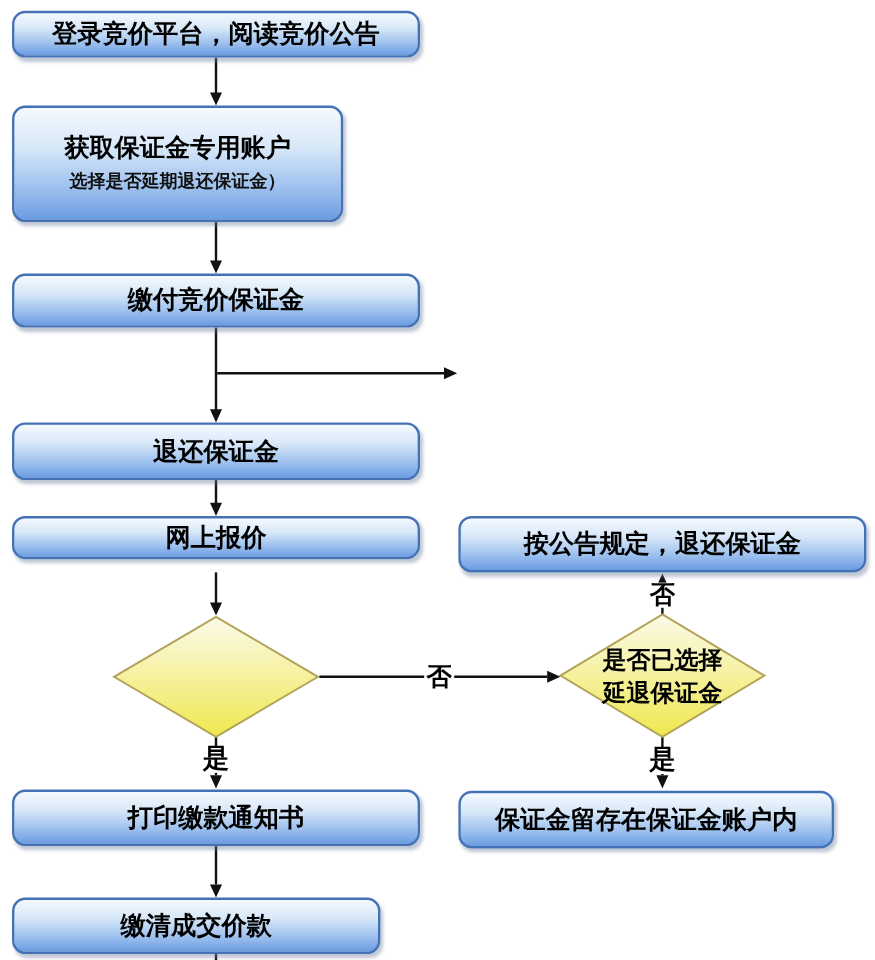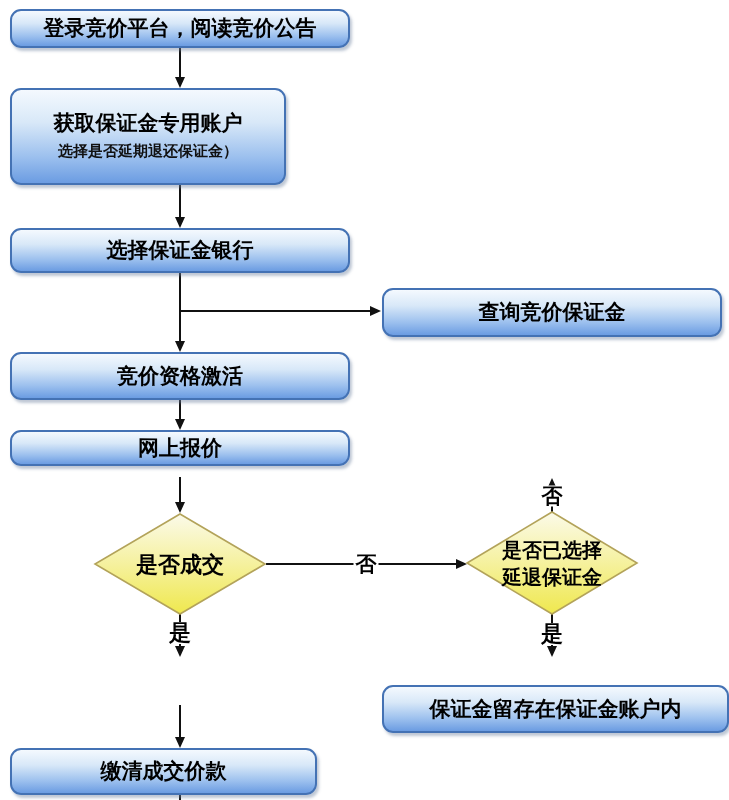--- a/index.html
+++ b/index.html
@@ -110,46 +110,48 @@
   <div class="box" style="left:10px;top:9px;width:340px;height:39px;">
     <span>登录竞价平台，阅读竞价公告</span>
   </div>
 
   <div class="box" style="left:10px;top:88px;width:276px;height:97px;">
     <span class="title">获取保证金专用账户</span>
     <span class="sub">选择是否延期退还保证金）</span>
   </div>
 
   <div class="box" style="left:10px;top:228px;width:340px;height:45px;">
-    <span>选择保证金银行</span>
+    <span>缴付竞价保证金</span>
   </div>
 
   <div class="box" style="left:10px;top:352px;width:340px;height:48px;">
-    <span>竞价资格激活</span>
+    <span>退还保证金</span>
   </div>
 
   <div class="box" style="left:10px;top:430px;width:340px;height:36px;">
     <span>网上报价</span>
   </div>
 
+  <div class="box" style="left:10px;top:658px;width:340px;height:47px;">
+    <span>打印缴款通知书</span>
+  </div>
 
   <div class="box" style="left:10px;top:748px;width:307px;height:47px;">
     <span>缴清成交价款</span>
   </div>
 
-  <div class="box" style="left:382px;top:288px;width:340px;height:49px;">
-    <span>查询竞价保证金</span>
+
+  <div class="box" style="left:382px;top:430px;width:340px;height:47px;">
+    <span>按公告规定，退还保证金</span>
   </div>
 
-
-  <div class="box" style="left:382px;top:685px;width:347px;height:48px;">
+  <div class="box" style="left:382px;top:659px;width:313px;height:48px;">
     <span>保证金留存在保证金账户内</span>
   </div>
 
-  <div class="dtext" style="left:95px;top:550px;width:170px;font-size:22px;">是否成交</div>
 
   <div class="dtext" style="left:467px;top:537px;width:170px;font-size:20px;line-height:27px;">
     <div>是否已选择</div>
     <div>延退保证金</div>
   </div>
 
   <div class="edge-label" style="left:180px;top:633px;font-size:22px;">是</div>
   <div class="edge-label" style="left:366px;top:564px;">否</div>
   <div class="edge-label" style="left:552px;top:496px;">否</div>
   <div class="edge-label" style="left:552px;top:634px;font-size:22px;">是</div>

